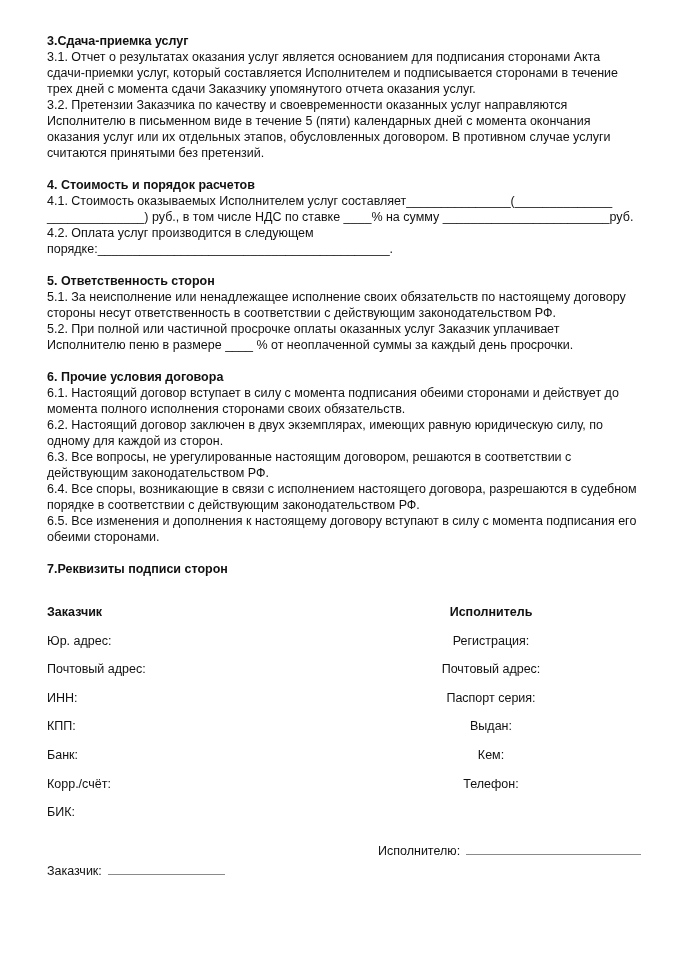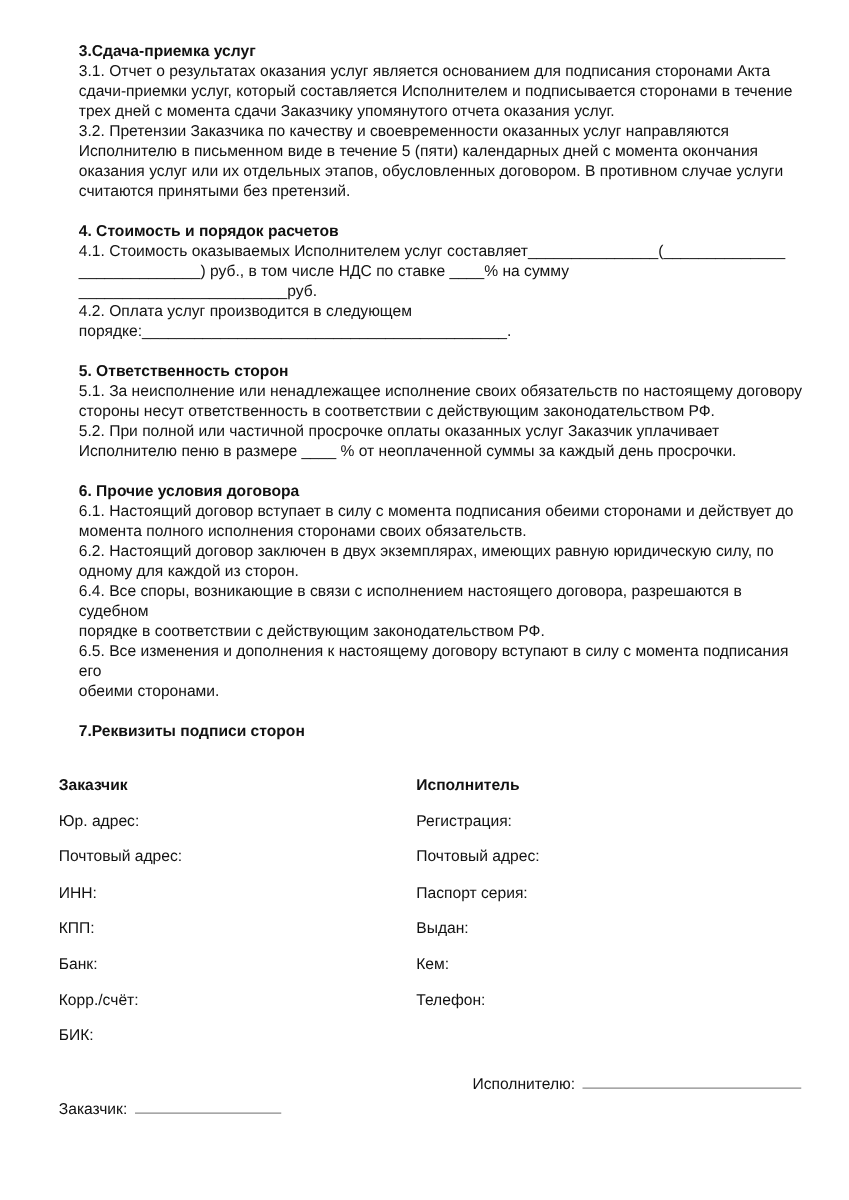--- a/index.html
+++ b/index.html
@@ -15,34 +15,34 @@
     color: #111111;
   }
   .doc {
     box-sizing: border-box;
     width: 679px;
     height: 960px;
     padding: 33px 30px 0 47px;
     font-size: 12.5px;
     line-height: 16px;
   }
-  .section { margin: 0 0 16px 16px; }
+  .section { margin: 0 0 16px 0; }
   .heading {
     font-weight: bold;
     white-space: pre-wrap;
   }
   .para {
     white-space: pre-wrap;
   }
   .requisites {
     display: flex;
     margin-top: 27px;
   }
   .req-col-left { width: 286px; flex: 0 0 286px; }
-  .req-col-right { flex: 1 1 auto; }
+  .req-col-right { flex: 1 1 auto; text-align: center; }
   .req-title {
     font-weight: bold;
   }
   .req-field {
     margin-top: 12.6px;
   }
   .sig-row {
     display: flex;
     margin-top: 22px;
   }
@@ -88,20 +88,22 @@
     <div class="para">5.2. При полной или частичной просрочке оплаты оказанных услуг Заказчик уплачивает
 Исполнителю пеню в размере ____ % от неоплаченной суммы за каждый день просрочки.</div>
   </div>
 
   <div class="section">
     <div class="heading">6. Прочие условия договора</div>
     <div class="para">6.1. Настоящий договор вступает в силу с момента подписания обеими сторонами и действует до
 момента полного исполнения сторонами своих обязательств.</div>
     <div class="para">6.2. Настоящий договор заключен в двух экземплярах, имеющих равную юридическую силу, по
 одному для каждой из сторон.</div>
+    <div class="para">6.3. Все вопросы, не урегулированные настоящим договором, решаются в соответствии с
+действующим законодательством РФ.</div>
     <div class="para">6.4. Все споры, возникающие в связи с исполнением настоящего договора, разрешаются в судебном
 порядке в соответствии с действующим законодательством РФ.</div>
     <div class="para">6.5. Все изменения и дополнения к настоящему договору вступают в силу с момента подписания его
 обеими сторонами.</div>
   </div>
 
   <div class="section" style="margin-bottom:0;">
     <div class="heading">7.Реквизиты подписи сторон</div>
   </div>
 

